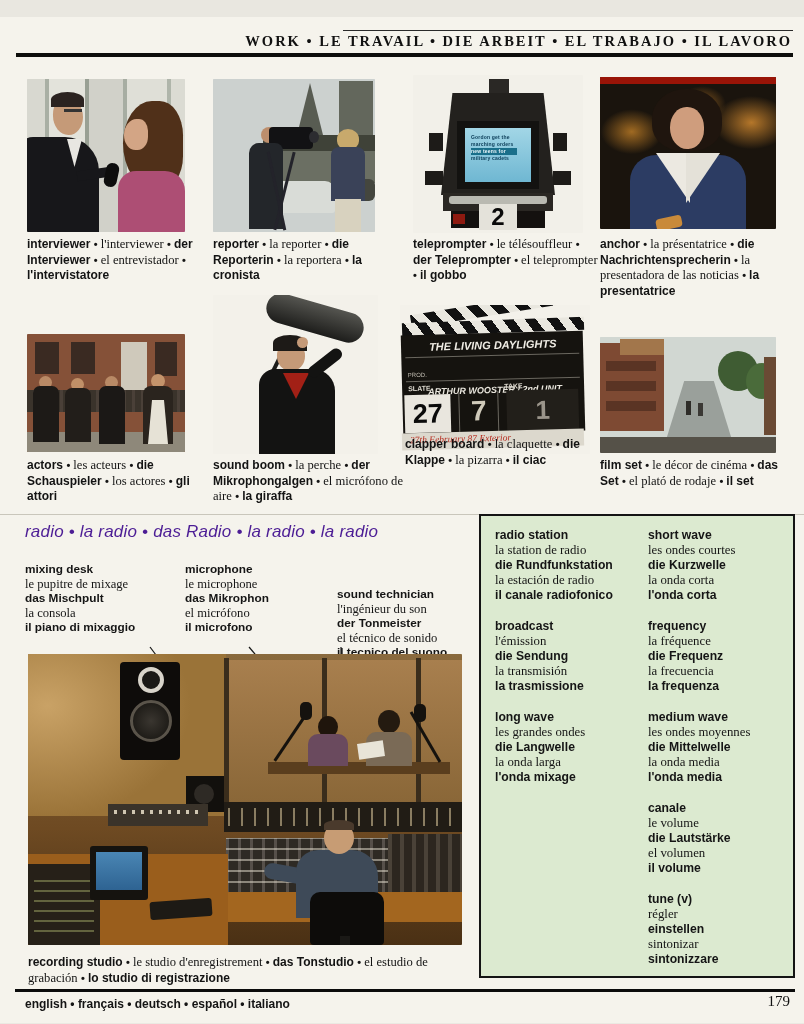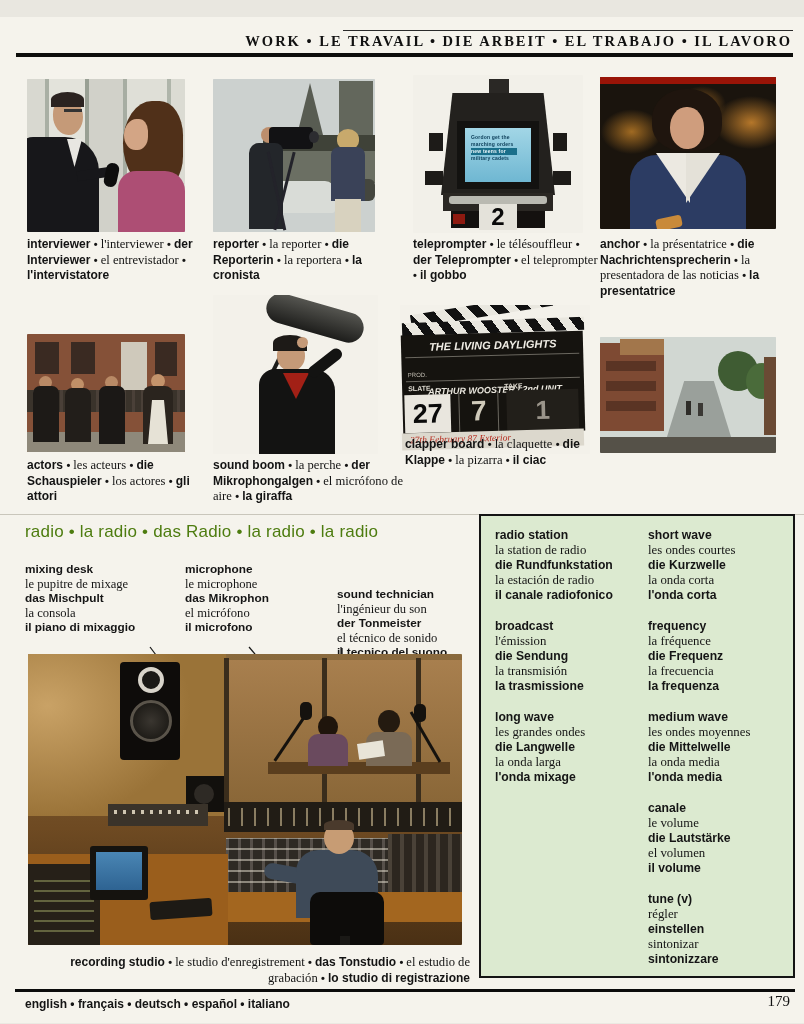--- a/index.html
+++ b/index.html
@@ -14,21 +14,21 @@
   
   .photo{position:absolute;overflow:hidden;background:#ddd;border-radius:1px;}
   
   .cap{position:absolute;font-size:12px;line-height:1.24;color:#131313;}
   .en,.de,.it{font-family:"Liberation Sans",sans-serif;font-weight:600;}
   .fr,.es{font-family:"Liberation Serif",serif;font-weight:400;font-size:12.6px;}
   .cap span + span::before{content:"• ";font-weight:700;font-family:"Liberation Sans",sans-serif;font-size:11px;}
   .bl{display:block;}
   
   .sec-divider{position:absolute;left:0;top:497px;width:804px;height:1px;background:#c9c6bb;}
-  .radio-heading{position:absolute;left:25px;top:505px;font-size:17px;font-weight:500;letter-spacing:.2px;color:#4d7c0f;}
+  .radio-heading{position:absolute;left:25px;top:505px;font-size:17px;font-weight:500;letter-spacing:.2px;color:#4c1d95;font-style:italic;}
   .lblgrp{position:absolute;font-size:11.8px;line-height:14.6px;}
   
   .vocab-panel{position:absolute;left:479px;top:497px;width:316px;height:464px;background:#dcead0;border:2px solid #141414;box-sizing:border-box;}
   .vcol{position:absolute;top:12px;}
   .vcol-left{left:14px;width:150px;}
   .vcol-right{left:167px;width:144px;}
   .vg{margin-bottom:16px;}
   .vg div{font-size:12.2px;line-height:15px;}
   .vg .fr,.vg .es{font-size:12.8px;}
   
@@ -222,20 +222,27 @@
     <span class="de">der Mikrophongalgen</span>
     <span class="es">el micrófono de aire</span>
     <span class="it">la giraffa</span>
   </div>
   <div class="cap" style="left:405px;top:420px;width:182px;">
     <span class="en">clapper board</span>
     <span class="fr">la claquette</span>
     <span class="de">die Klappe</span>
     <span class="es">la pizarra</span>
     <span class="it">il ciac</span>
+  </div>
+  <div class="cap" style="left:600px;top:441px;width:192px;">
+    <span class="en">film set</span>
+    <span class="fr">le décor de cinéma</span>
+    <span class="de">das Set</span>
+    <span class="es">el plató de rodaje</span>
+    <span class="it">il set</span>
   </div>
 
   <i class="sec-divider s"></i>
   <div class="radio-heading">radio • la radio • das Radio • la radio • la radio</div>
 
   <div class="lblgrp" style="left:25px;top:545px;width:152px;">
     <span class="bl en">mixing desk</span>
     <span class="bl fr">le pupitre de mixage</span>
     <span class="bl de">das Mischpult</span>
     <span class="bl es">la consola</span>
@@ -299,21 +306,21 @@
     <i class="s" style="left:122px;top:246px;width:62px;height:18px;background:#1d1a15;transform:rotate(-4deg);border-radius:3px;"></i>
     <i class="s" style="left:236px;top:212px;width:48px;height:16px;background:#3e4a58;transform:rotate(10deg);border-radius:8px;"></i>
     <i class="s" style="left:268px;top:196px;width:82px;height:68px;background:#3e4a58;border-radius:22px 26px 0 0;"></i>
     <i class="s" style="left:296px;top:168px;width:30px;height:32px;background:#c79c74;border-radius:50%;"></i>
     <i class="s" style="left:296px;top:166px;width:30px;height:10px;background:#4a3a2c;border-radius:50% 50% 0 0;"></i>
     <i class="s" style="left:282px;top:238px;width:74px;height:53px;background:#0d0c0a;border-radius:10px 10px 4px 4px;"></i>
     <i class="s" style="left:312px;top:282px;width:10px;height:9px;background:#1a1916;"></i>
     <i class="s" style="left:360px;top:180px;width:74px;height:58px;background:repeating-linear-gradient(90deg,#4a4238 0 4px,#2c261f 4px 12px);"></i>
   </div>
 
-  <div class="cap" style="left:28px;top:938px;width:442px;text-align:right;">
+  <div class="cap" style="left:28px;top:938px;width:442px;">
     <span class="en">recording studio</span>
     <span class="fr">le studio d'enregistrement</span>
     <span class="de">das Tonstudio</span>
     <span class="es">el estudio de grabación</span>
     <span class="it">lo studio di registrazione</span>
   </div>
 
   <div class="vocab-panel">
     <div class="vcol vcol-left">
       <div class="vg">

